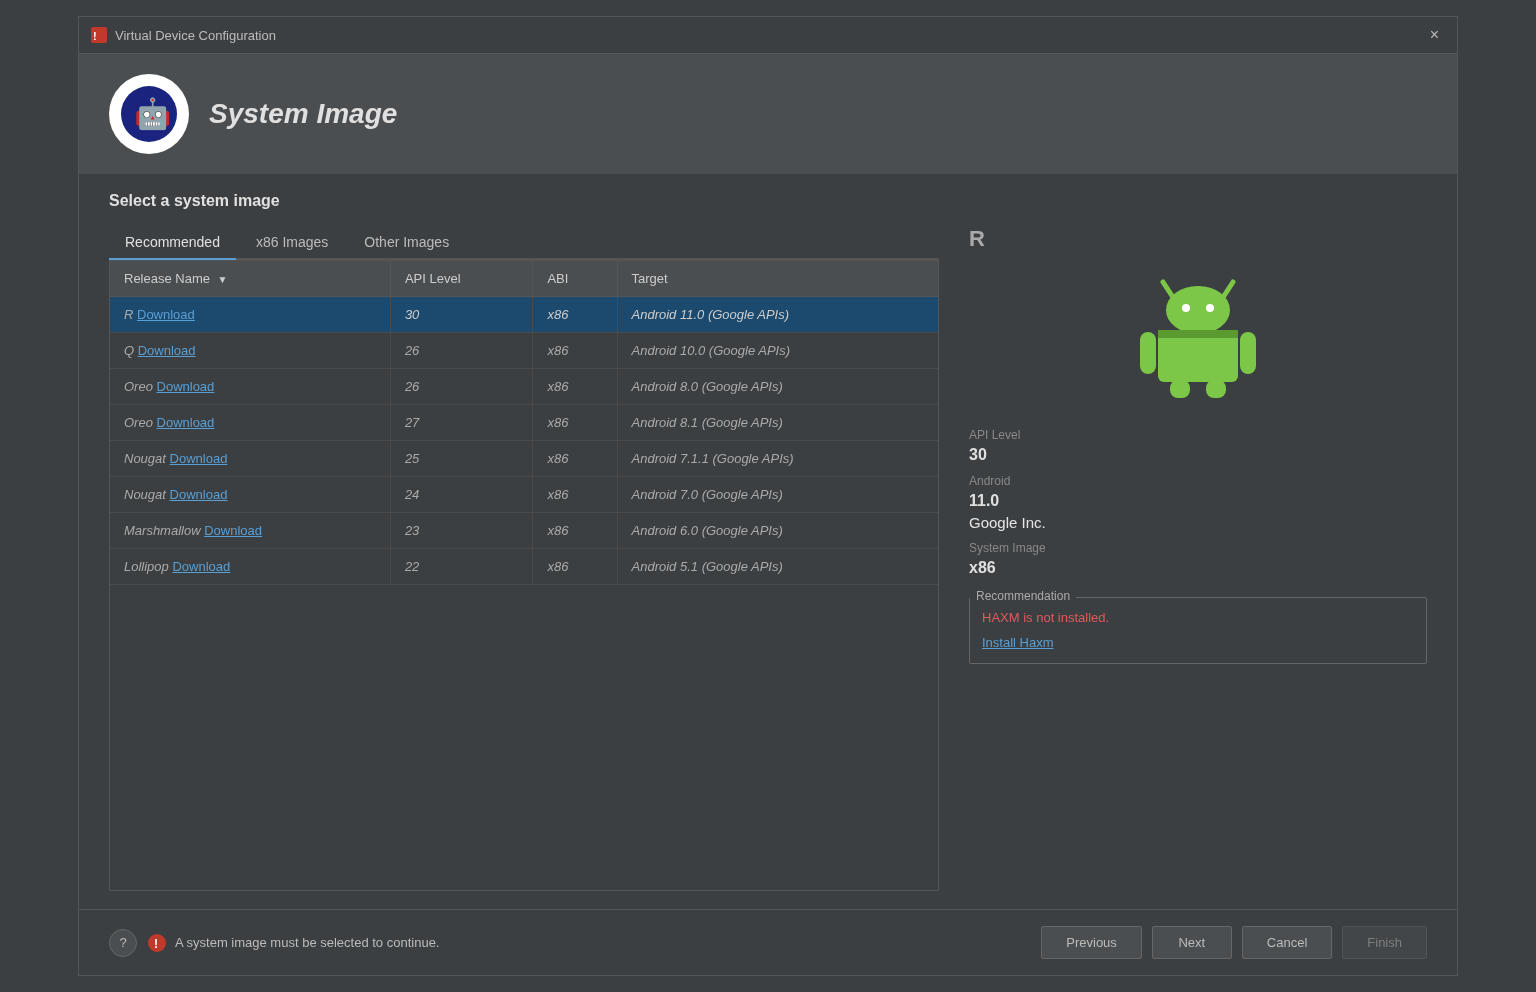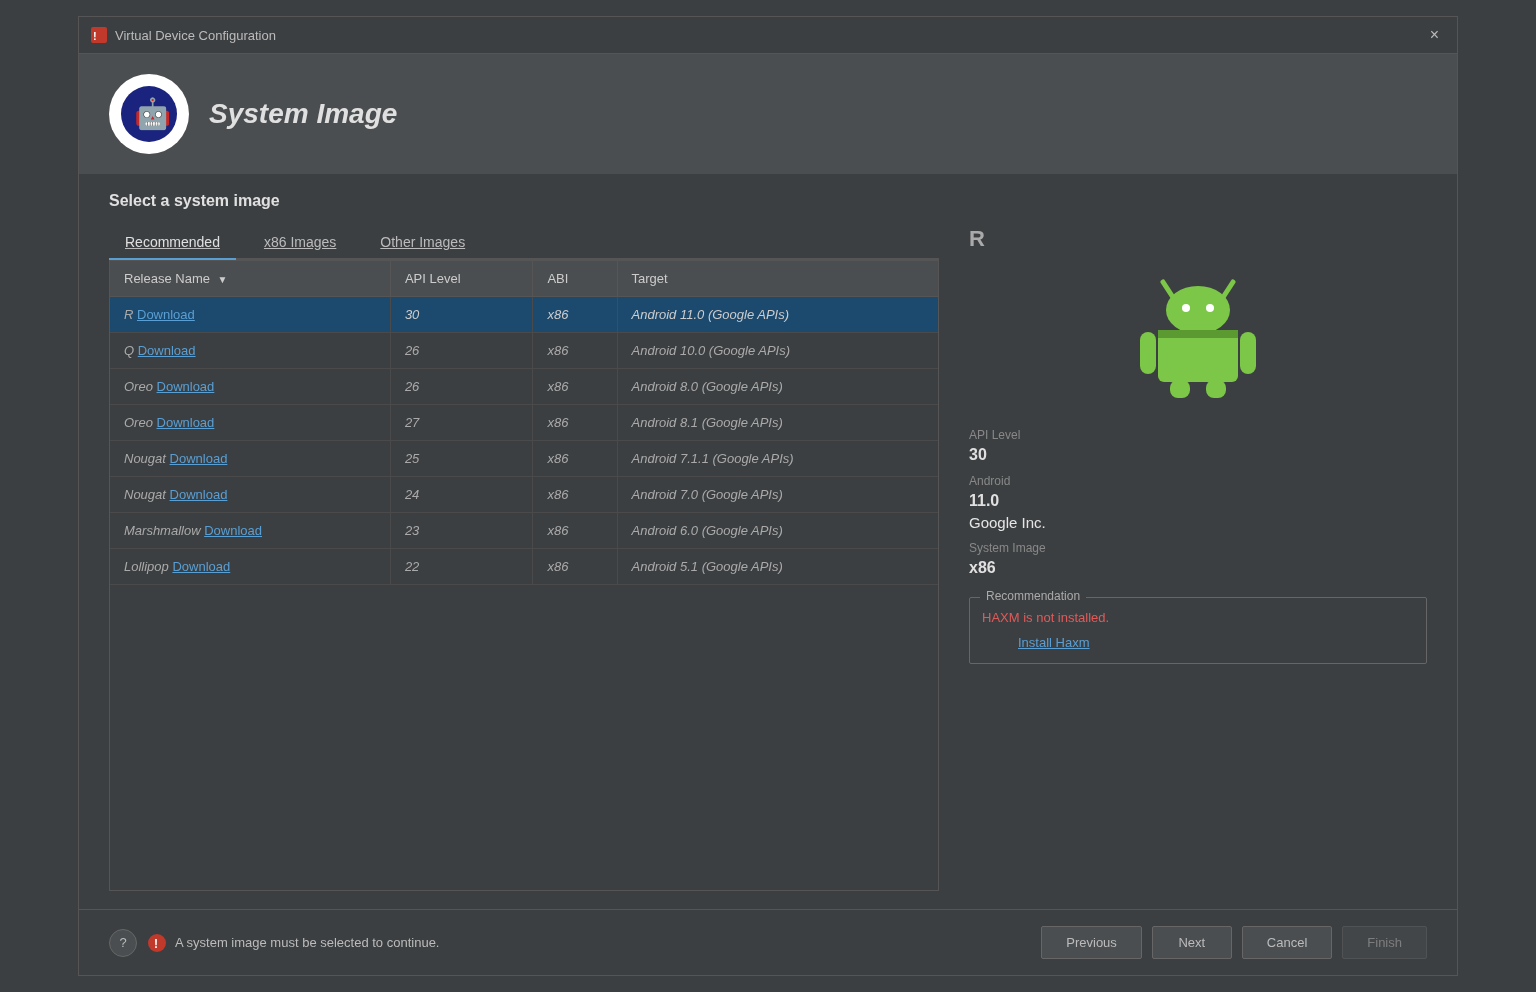--- a/index.html
+++ b/index.html
@@ -98,24 +98,23 @@
       flex: 1;
       overflow: hidden;
     }
     .left-panel {
       flex: 0 0 830px;
       display: flex;
       flex-direction: column;
     }
     .tabs {
       display: flex;
-      gap: 12px;
+      gap: 4px;
       margin-bottom: 0;
       border-bottom: 2px solid #555;
-      text-decoration: underline;
     }
     .tab {
       padding: 8px 16px;
       color: #bbb;
       font-size: 14px;
       cursor: pointer;
       border-bottom: 2px solid transparent;
       margin-bottom: -2px;
     }
     .tab.active {
@@ -206,37 +205,36 @@
     .recommendation-box {
       border: 1px solid #666;
       border-radius: 2px;
       padding: 12px;
       margin-top: 10px;
       position: relative;
     }
     .recommendation-title {
       position: absolute;
       top: -9px;
-      left: 10px;
+      left: 0;
       background: #3c3f41;
       padding: 0 6px;
       font-size: 12px;
       color: #aaa;
     }
     .haxm-warning {
       color: #e05a5a;
       font-size: 13px;
       margin-bottom: 8px;
     }
     .haxm-link {
       color: #5a9fd4;
       text-decoration: underline;
       cursor: pointer;
       font-size: 13px;
-      margin-left: 36px;
     }
     .footer {
       padding: 16px 30px;
       display: flex;
       align-items: center;
       justify-content: space-between;
       border-top: 1px solid #555;
       flex-shrink: 0;
     }
     .footer-left {

